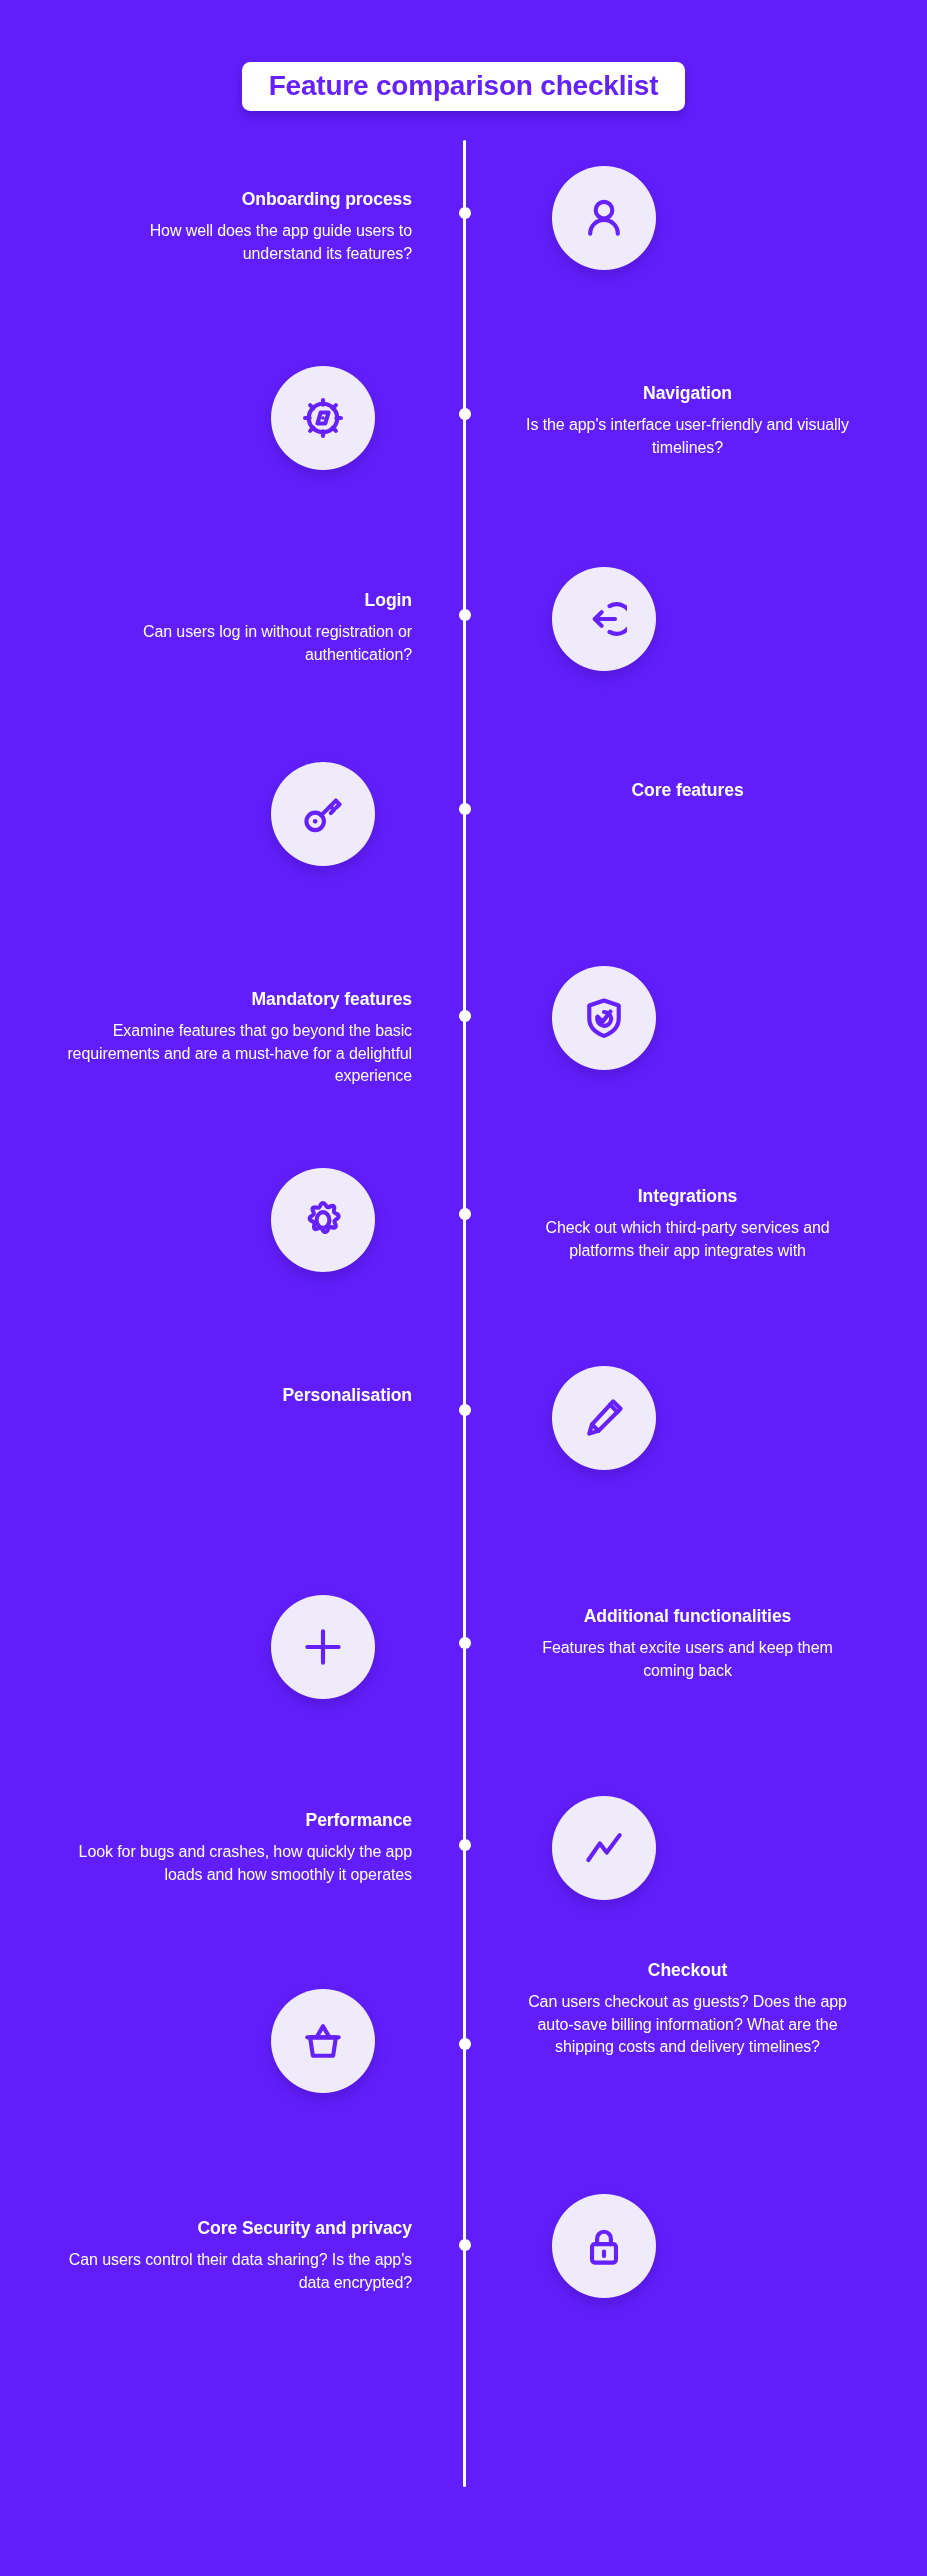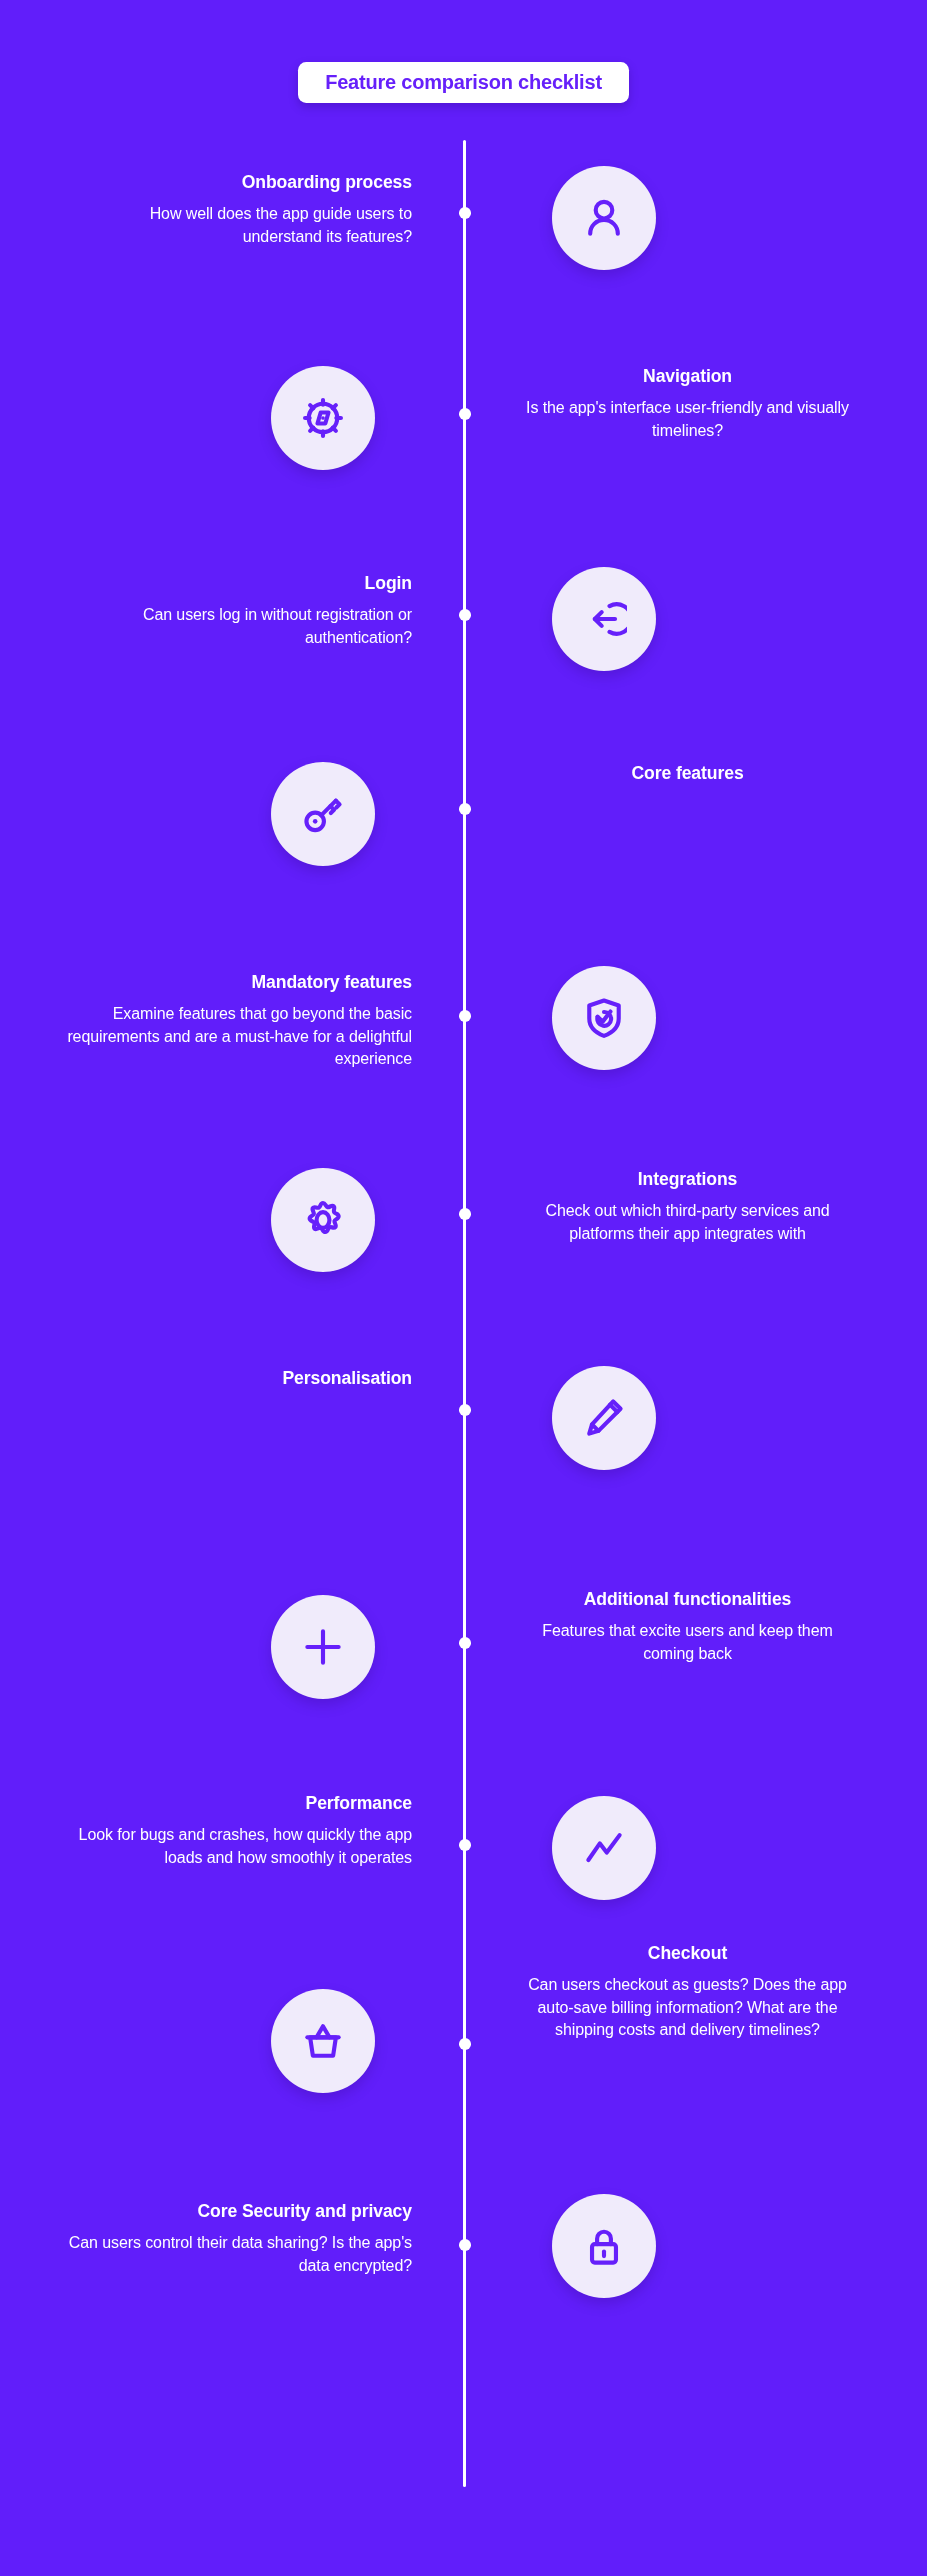--- a/index.html
+++ b/index.html
@@ -30,21 +30,21 @@
     justify-content: center;
   }
   .title-pill {
     background: #FFFFFF;
     border-radius: 8.2px;
     padding: 10px 27px 11px;
     box-shadow: 0 4.1px 9.4px rgba(40, 0, 110, 0.28);
   }
   .title-pill-text {
     color: #6620FA;
-    font-size: 20px;
+    font-size: 28px;
     font-weight: 700;
     letter-spacing: -0.2px;
     line-height: 1;
     white-space: nowrap;
   }
 
   
   .timeline-line {
     position: absolute;
     left: 463px;
@@ -104,20 +104,21 @@
   }
   .icon-bubble svg .solid {
     fill: #6620FA;
     stroke: none;
   }
 
   
   .text-block {
     position: absolute;
     width: 345px;
+    margin-top: 17px;
   }
   .text-block.right { left: 515px; text-align: center; }
   .text-block.left  { left: 67px; text-align: right; }
 
   .item-title {
     color: #FFFFFF;
     font-size: 17.6px;
     font-weight: 700;
     letter-spacing: -0.1px;
     line-height: 1.22;

